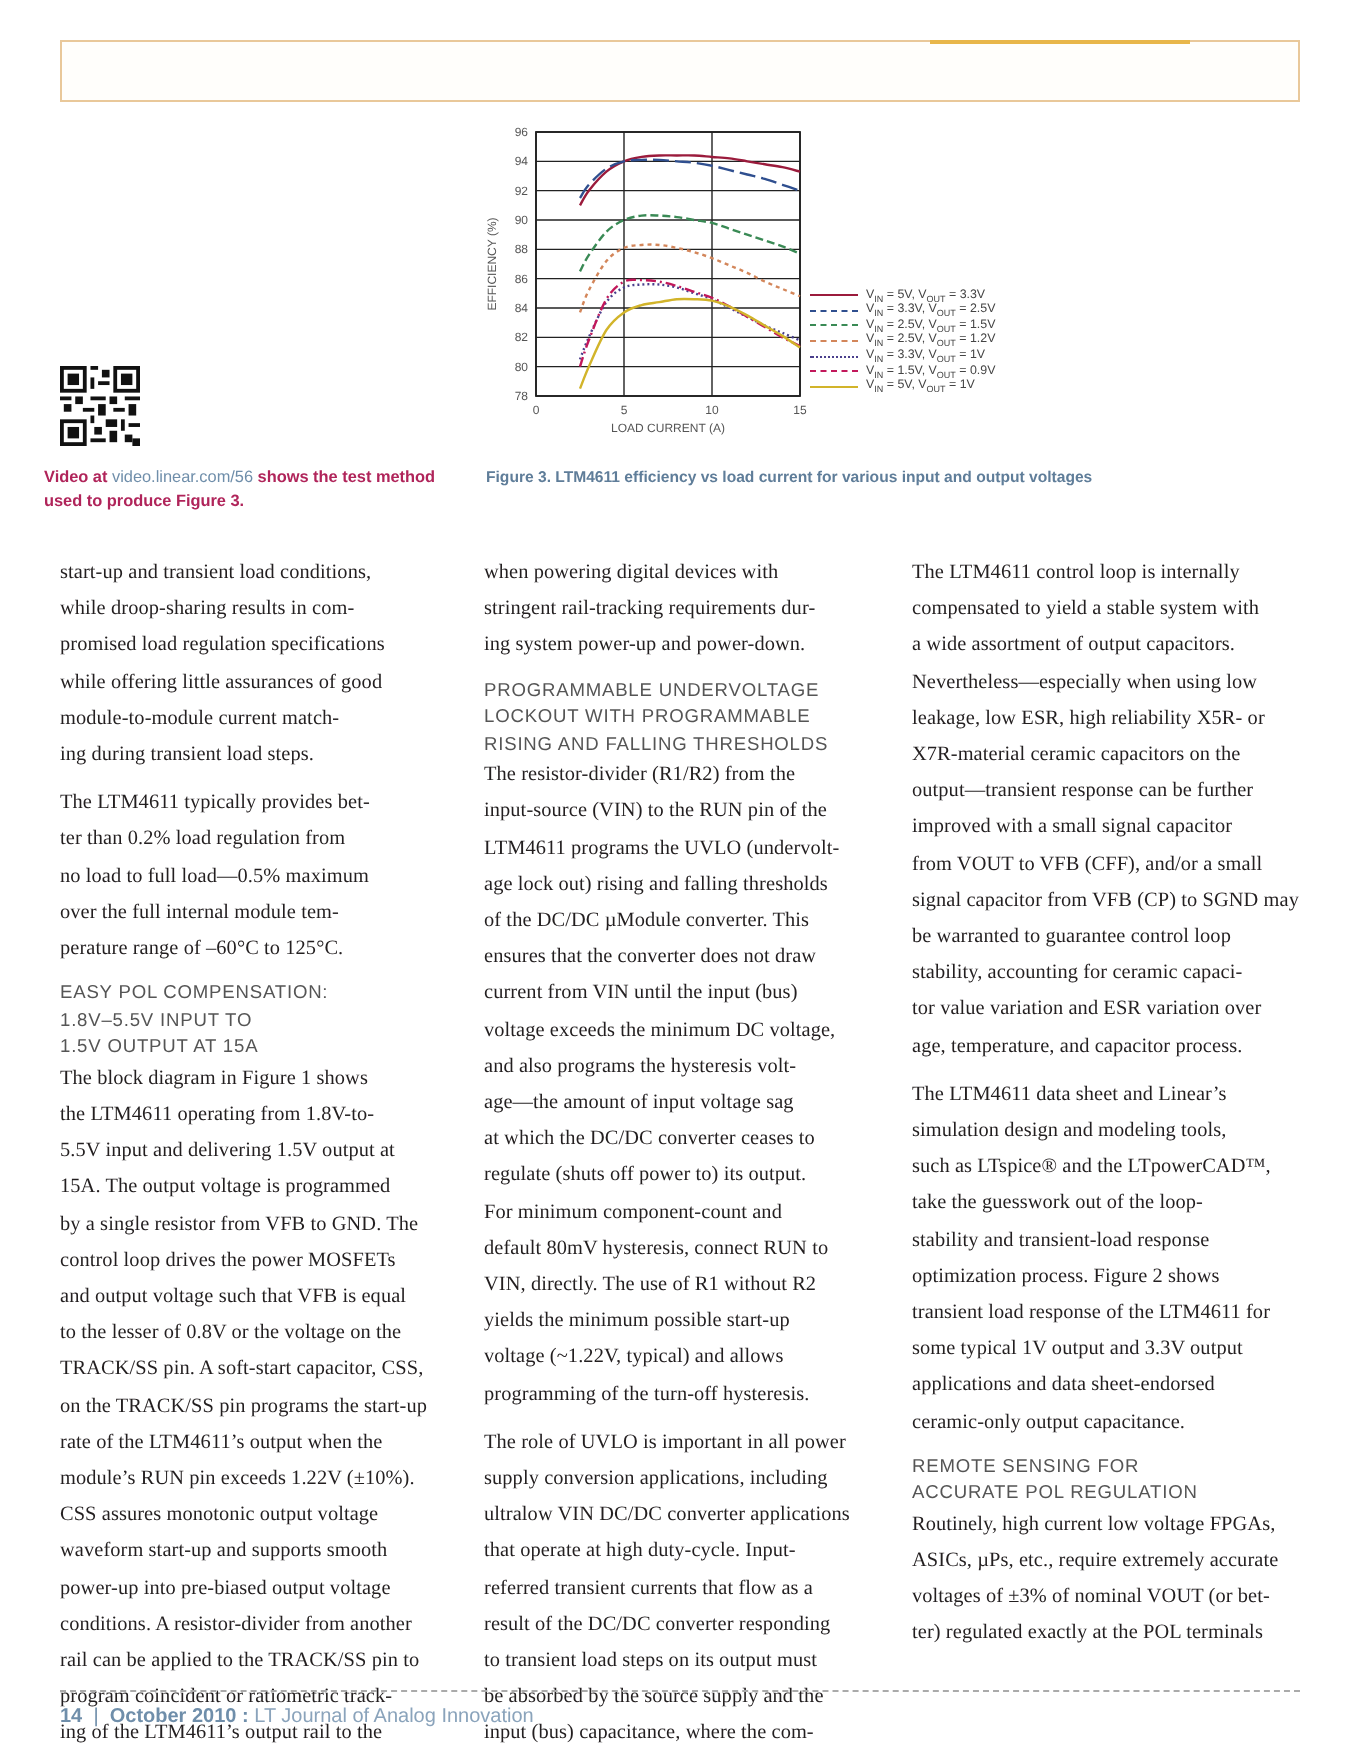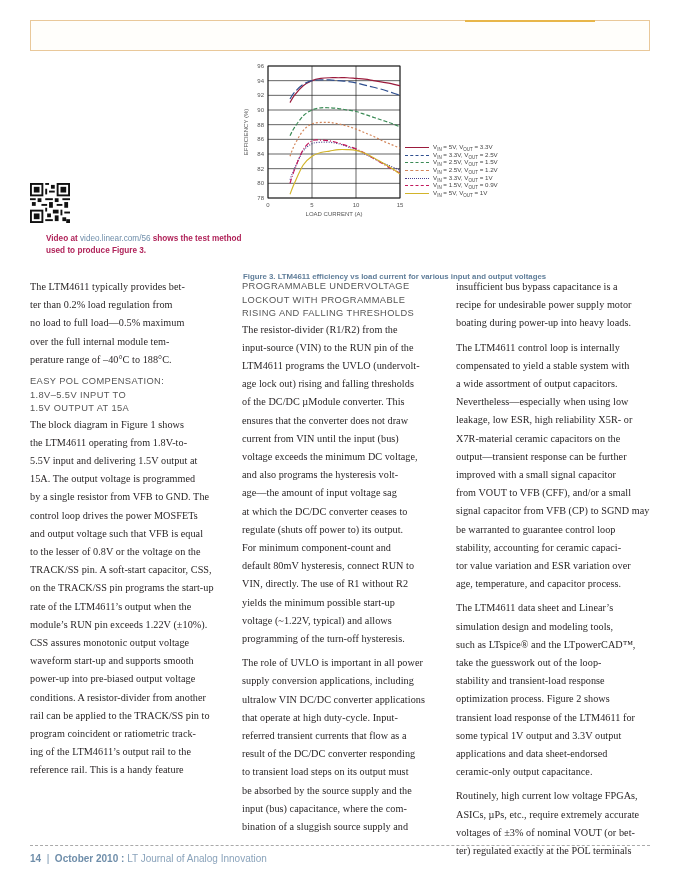--- a/index.html
+++ b/index.html
@@ -3,30 +3,30 @@
 <meta charset="utf-8">
 <style>
   * { box-sizing: border-box; margin: 0; padding: 0; }
   html, body { width: 680px; height: 880px; background: #ffffff; overflow: hidden; }
   body { position: relative; font-family: "Liberation Serif", serif; color: #231f20; }
 
   .top-banner { position: absolute; left: 30px; top: 20px; width: 620px; height: 31px; border: 1px solid #e9c89a; background: #fffefb; }
   .top-banner .accent { position: absolute; left: 434px; top: -1px; width: 130px; height: 2px; background: #e8b64a; }
 
   .qr { position: absolute; left: 30px; top: 183px; width: 40px; height: 40px; }
-  .video-note { position: absolute; left: 46px; top: 233px; width: 200px; font-family: "Liberation Sans", sans-serif; font-size: 8.2px; font-weight: bold; color: #b0245a; line-height: 12px; }
+  .video-note { position: absolute; left: 22px; top: 233px; width: 200px; font-family: "Liberation Sans", sans-serif; font-size: 8.2px; font-weight: bold; color: #b0245a; line-height: 12px; }
   .video-note .link { color: #6f8eaa; font-weight: normal; }
 
   .chart-wrap { position: absolute; left: 235px; top: 58px; width: 320px; height: 165px; }
   .chart-wrap svg { position: absolute; left: 0; top: 0; }
   .legend { position: absolute; left: 170px; top: 86px; font-family: "Liberation Sans", sans-serif; font-size: 6.2px; color: #444; }
   .legend .row { display: flex; align-items: center; height: 7.6px; white-space: nowrap; }
   .legend .swatch { width: 24px; height: 0; margin-right: 4px; }
 
-  .fig-caption { position: absolute; left: 243px; top: 234px; font-family: "Liberation Sans", sans-serif; font-size: 7.8px; color: #5f7d99; font-weight: bold; margin-top: 38px; }
+  .fig-caption { position: absolute; left: 243px; top: 234px; font-family: "Liberation Sans", sans-serif; font-size: 7.8px; color: #5f7d99; font-weight: bold; }
 
   .col { position: absolute; top: 278px; width: 200px; font-size: 10.2px; line-height: 18.2px; letter-spacing: 0.05px; }
   .col.c1 { left: 30px; }
   .col.c2 { left: 242px; width: 203px; }
   .col.c3 { left: 456px; width: 200px; }
   .col p { margin-bottom: 6px; white-space: pre-line; }
   .col h3 { font-family: "Liberation Sans", sans-serif; font-size: 9.3px; font-weight: normal; color: #555; line-height: 13.5px; letter-spacing: 0.4px; white-space: pre-line; margin-top: 2px; }
 
   .footer-rule { position: absolute; left: 30px; top: 845px; width: 620px; border-top: 1px dashed #aaa; }
   .footer { position: absolute; left: 30px; top: 853px; font-family: "Liberation Sans", sans-serif; font-size: 10px; color: #6f8eaa; }
@@ -151,25 +151,31 @@
       <div class="row">
         <span class="swatch" style="border-top: 1.3px solid rgb(210, 180, 42);"></span>
         <span>V<sub style="font-size:4.5px">IN</sub> = 5V, V<sub style="font-size:4.5px">OUT</sub> = 1V</span>
       </div>
     </div>
 </div>
 
 <div class="fig-caption">Figure 3. LTM4611 efficiency vs load current for various input and output voltages</div>
 
 <div class="col c1" id="col0">
+    <p>start-up and transient load conditions,
+while droop-sharing results in com-
+promised load regulation specifications
+while offering little assurances of good
+module-to-module current match-
+ing during transient load steps.</p>
     <p>The LTM4611 typically provides bet-
 ter than 0.2% load regulation from
 no load to full load—0.5% maximum
 over the full internal module tem-
-perature range of –40°C to 188°C.</p>
+perature range of –60°C to 125°C.</p>
     <h3>EASY POL COMPENSATION:
 1.8V–5.5V INPUT TO
 1.5V OUTPUT AT 15A</h3>
     <p>The block diagram in Figure 1 shows
 the LTM4611 operating from 1.8V-to-
 5.5V input and delivering 1.5V output at
 15A. The output voltage is programmed
 by a single resistor from VFB to GND. The
 control loop drives the power MOSFETs
 and output voltage such that VFB is equal
@@ -181,20 +187,23 @@
 CSS assures monotonic output voltage
 waveform start-up and supports smooth
 power-up into pre-biased output voltage
 conditions. A resistor-divider from another
 rail can be applied to the TRACK/SS pin to
 program coincident or ratiometric track-
 ing of the LTM4611’s output rail to the
 reference rail. This is a handy feature</p>
   </div>
 <div class="col c2" id="col1">
+    <p>when powering digital devices with
+stringent rail-tracking requirements dur-
+ing system power-up and power-down.</p>
     <h3>PROGRAMMABLE UNDERVOLTAGE
 LOCKOUT WITH PROGRAMMABLE
 RISING AND FALLING THRESHOLDS</h3>
     <p>The resistor-divider (R1/R2) from the
 input-source (VIN) to the RUN pin of the
 LTM4611 programs the UVLO (undervolt-
 age lock out) rising and falling thresholds
 of the DC/DC µModule converter. This
 ensures that the converter does not draw
 current from VIN until the input (bus)
@@ -214,23 +223,20 @@
 ultralow VIN DC/DC converter applications
 that operate at high duty-cycle. Input-
 referred transient currents that flow as a
 result of the DC/DC converter responding
 to transient load steps on its output must
 be absorbed by the source supply and the
 input (bus) capacitance, where the com-
 bination of a sluggish source supply and</p>
   </div>
 <div class="col c3" id="col2">
-    <p>insufficient bus bypass capacitance is a
-recipe for undesirable power supply motor
-boating during power-up into heavy loads.</p>
     <p>The LTM4611 control loop is internally
 compensated to yield a stable system with
 a wide assortment of output capacitors.
 Nevertheless—especially when using low
 leakage, low ESR, high reliability X5R- or
 X7R-material ceramic capacitors on the
 output—transient response can be further
 improved with a small signal capacitor
 from VOUT to VFB (CFF), and/or a small
 signal capacitor from VFB (CP) to SGND may
@@ -241,20 +247,22 @@
     <p>The LTM4611 data sheet and Linear’s
 simulation design and modeling tools,
 such as LTspice® and the LTpowerCAD™,
 take the guesswork out of the loop-
 stability and transient-load response
 optimization process. Figure 2 shows
 transient load response of the LTM4611 for
 some typical 1V output and 3.3V output
 applications and data sheet-endorsed
 ceramic-only output capacitance.</p>
+    <h3>REMOTE SENSING FOR
+ACCURATE POL REGULATION</h3>
     <p>Routinely, high current low voltage FPGAs,
 ASICs, µPs, etc., require extremely accurate
 voltages of ±3% of nominal VOUT (or bet-
 ter) regulated exactly at the POL terminals</p>
   </div>
 
 <div class="footer-rule"></div>
 <div class="footer">
   <b>14</b>
   &nbsp;<span>|</span>&nbsp;

